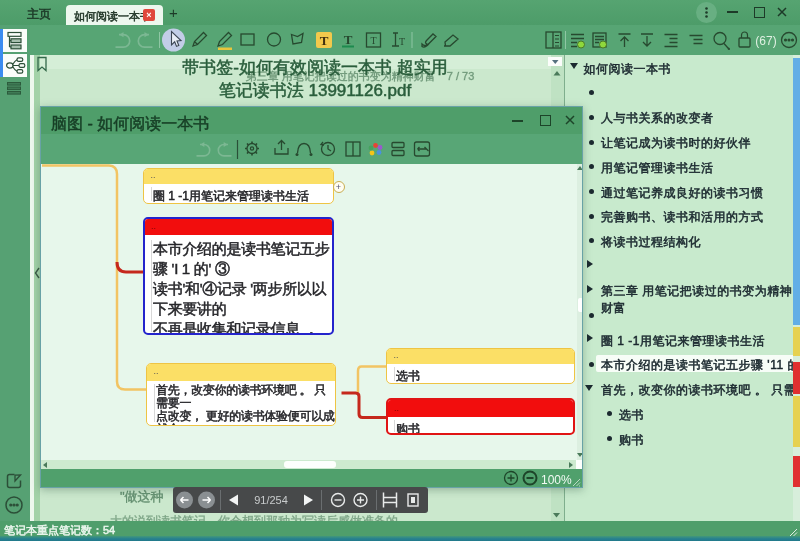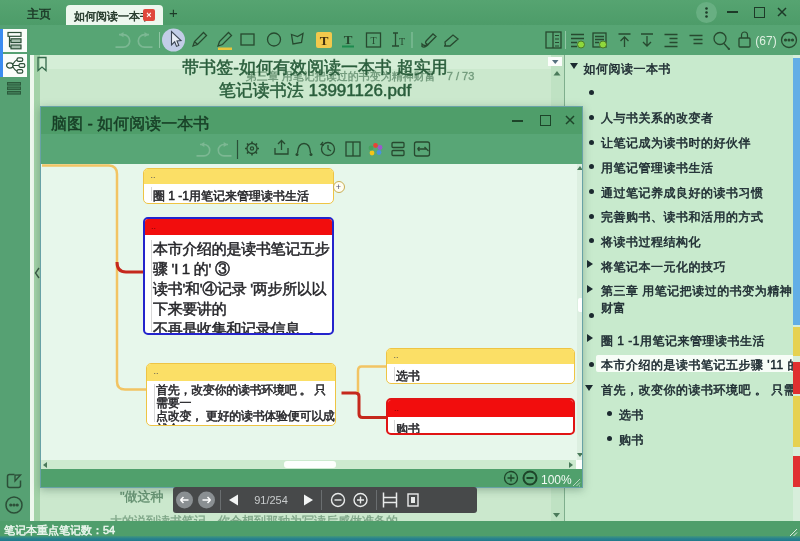--- a/index.html
+++ b/index.html
@@ -186,21 +186,20 @@
   <div class="abs cj" style="left:36px;top:80.1px">让笔记成为读书时的好伙伴</div>
   <div class="abs" style="left:24px;top:109.3px;width:5px;height:5px;border-radius:50%;background:#1c2a30"></div>
   <div class="abs cj" style="left:36px;top:104.8px">用笔记管理读书生活</div>
   <div class="abs" style="left:24px;top:134px;width:5px;height:5px;border-radius:50%;background:#1c2a30"></div>
   <div class="abs cj" style="left:36px;top:129.5px">通过笔记养成良好的读书习惯</div>
   <div class="abs" style="left:24px;top:158.7px;width:5px;height:5px;border-radius:50%;background:#1c2a30"></div>
   <div class="abs cj" style="left:36px;top:154.2px">完善购书、读书和活用的方式</div>
   <div class="abs" style="left:24px;top:183.4px;width:5px;height:5px;border-radius:50%;background:#1c2a30"></div>
   <div class="abs cj" style="left:36px;top:178.9px">将读书过程结构化</div>
   <div class="abs" style="left:22px;top:205.1px;width:0;height:0;border:4.5px solid transparent;border-left:6px solid #1c2a30;border-right:none"></div>
-  <div class="abs cj" style="left:36px;top:203.6px">将笔记本一元化的技巧</div>
   <div class="abs" style="left:22px;top:229.8px;width:0;height:0;border:4.5px solid transparent;border-left:6px solid #1c2a30;border-right:none"></div>
   <div class="abs cj" style="left:36px;top:228.3px">第三章 用笔记把读过的书变为精神财富</div>
   <div class="abs" style="left:24px;top:257.5px;width:5px;height:5px;border-radius:50%;background:#1c2a30"></div>
   <div class="abs" style="left:22px;top:279.2px;width:0;height:0;border:4.5px solid transparent;border-left:6px solid #1c2a30;border-right:none"></div>
   <div class="abs cj" style="left:36px;top:277.7px">圈 1 -1用笔记来管理读书生活</div>
   <div class="abs" style="left:24px;top:306.9px;width:5px;height:5px;border-radius:50%;background:#1c2a30"></div>
   <div class="abs cj" style="left:36px;top:302.4px;width:192px;white-space:nowrap;overflow:hidden">本市介绍的是读书笔记五步骤 '11 的'③ 读...</div>
   <div class="abs" style="left:20px;top:329.6px;width:0;height:0;border:4.5px solid transparent;border-top:6px solid #1c2a30;border-bottom:none"></div>
   <div class="abs cj" style="left:36px;top:327.1px;width:192px;white-space:nowrap;overflow:hidden">首先，改变你的读书环境吧 。 只需要一点...</div>
   <div class="abs" style="left:41.5px;top:356.3px;width:5px;height:5px;border-radius:50%;background:#1c2a30"></div>
@@ -326,21 +325,21 @@
       <path d="M5.5 9 h7 M9 5.5 v7"></path>
     <circle cx="28" cy="9" r="6.5" stroke-width="2"></circle>
       <path d="M24.5 9 h7" stroke-width="2"></path>
   </svg>
   <div class="abs" style="left:500px;top:366px;font-size:12px;color:#f2faf4">100%</div>
   <svg class="abs" style="left:531px;top:371px" width="9" height="9" viewBox="0 0 9 9" stroke="#bcd8c4" stroke-width="1">
       <path d="M8 1 L1 8 M8 4.5 L4.5 8 M8 8 l-1 0"></path>
     </svg>
 </div>
 
-<div class="abs" id="navbar" style="left:173px;top:487px;width:304px;height:26px;background:#47494a;border-radius:3px">
+<div class="abs" id="navbar" style="left:173px;top:487px;width:255px;height:26px;background:#47494a;border-radius:3px">
 <svg width="252" height="26" viewBox="0 0 252 26" fill="none">
   <circle cx="11.5" cy="13" r="8.5" fill="#8a8f92"></circle>
       <path d="M7.5 13 h8 M7.5 13 l3 -3 M7.5 13 l3 3" stroke="#fff" stroke-width="1.5"></path>
   <circle cx="33.5" cy="13" r="8.5" fill="#8a8f92"></circle>
       <path d="M29.5 13 h8 M37.5 13 l-3 -3 M37.5 13 l-3 3" stroke="#fff" stroke-width="1.5"></path>
   <line x1="47.5" y1="3" x2="47.5" y2="23" stroke="#6a6e70" stroke-width="1"></line>
   <path d="M56 13 l9 -5.5 v11 z" fill="#f2f4f4"></path>
   <text x="98" y="17" font-size="11" fill="#c9cccd" text-anchor="middle" font-family="Liberation Sans">91/254</text>
   <path d="M140 13 l-9 -5.5 v11 z" fill="#f2f4f4"></path>
   <line x1="148.5" y1="3" x2="148.5" y2="23" stroke="#6a6e70" stroke-width="1"></line>

